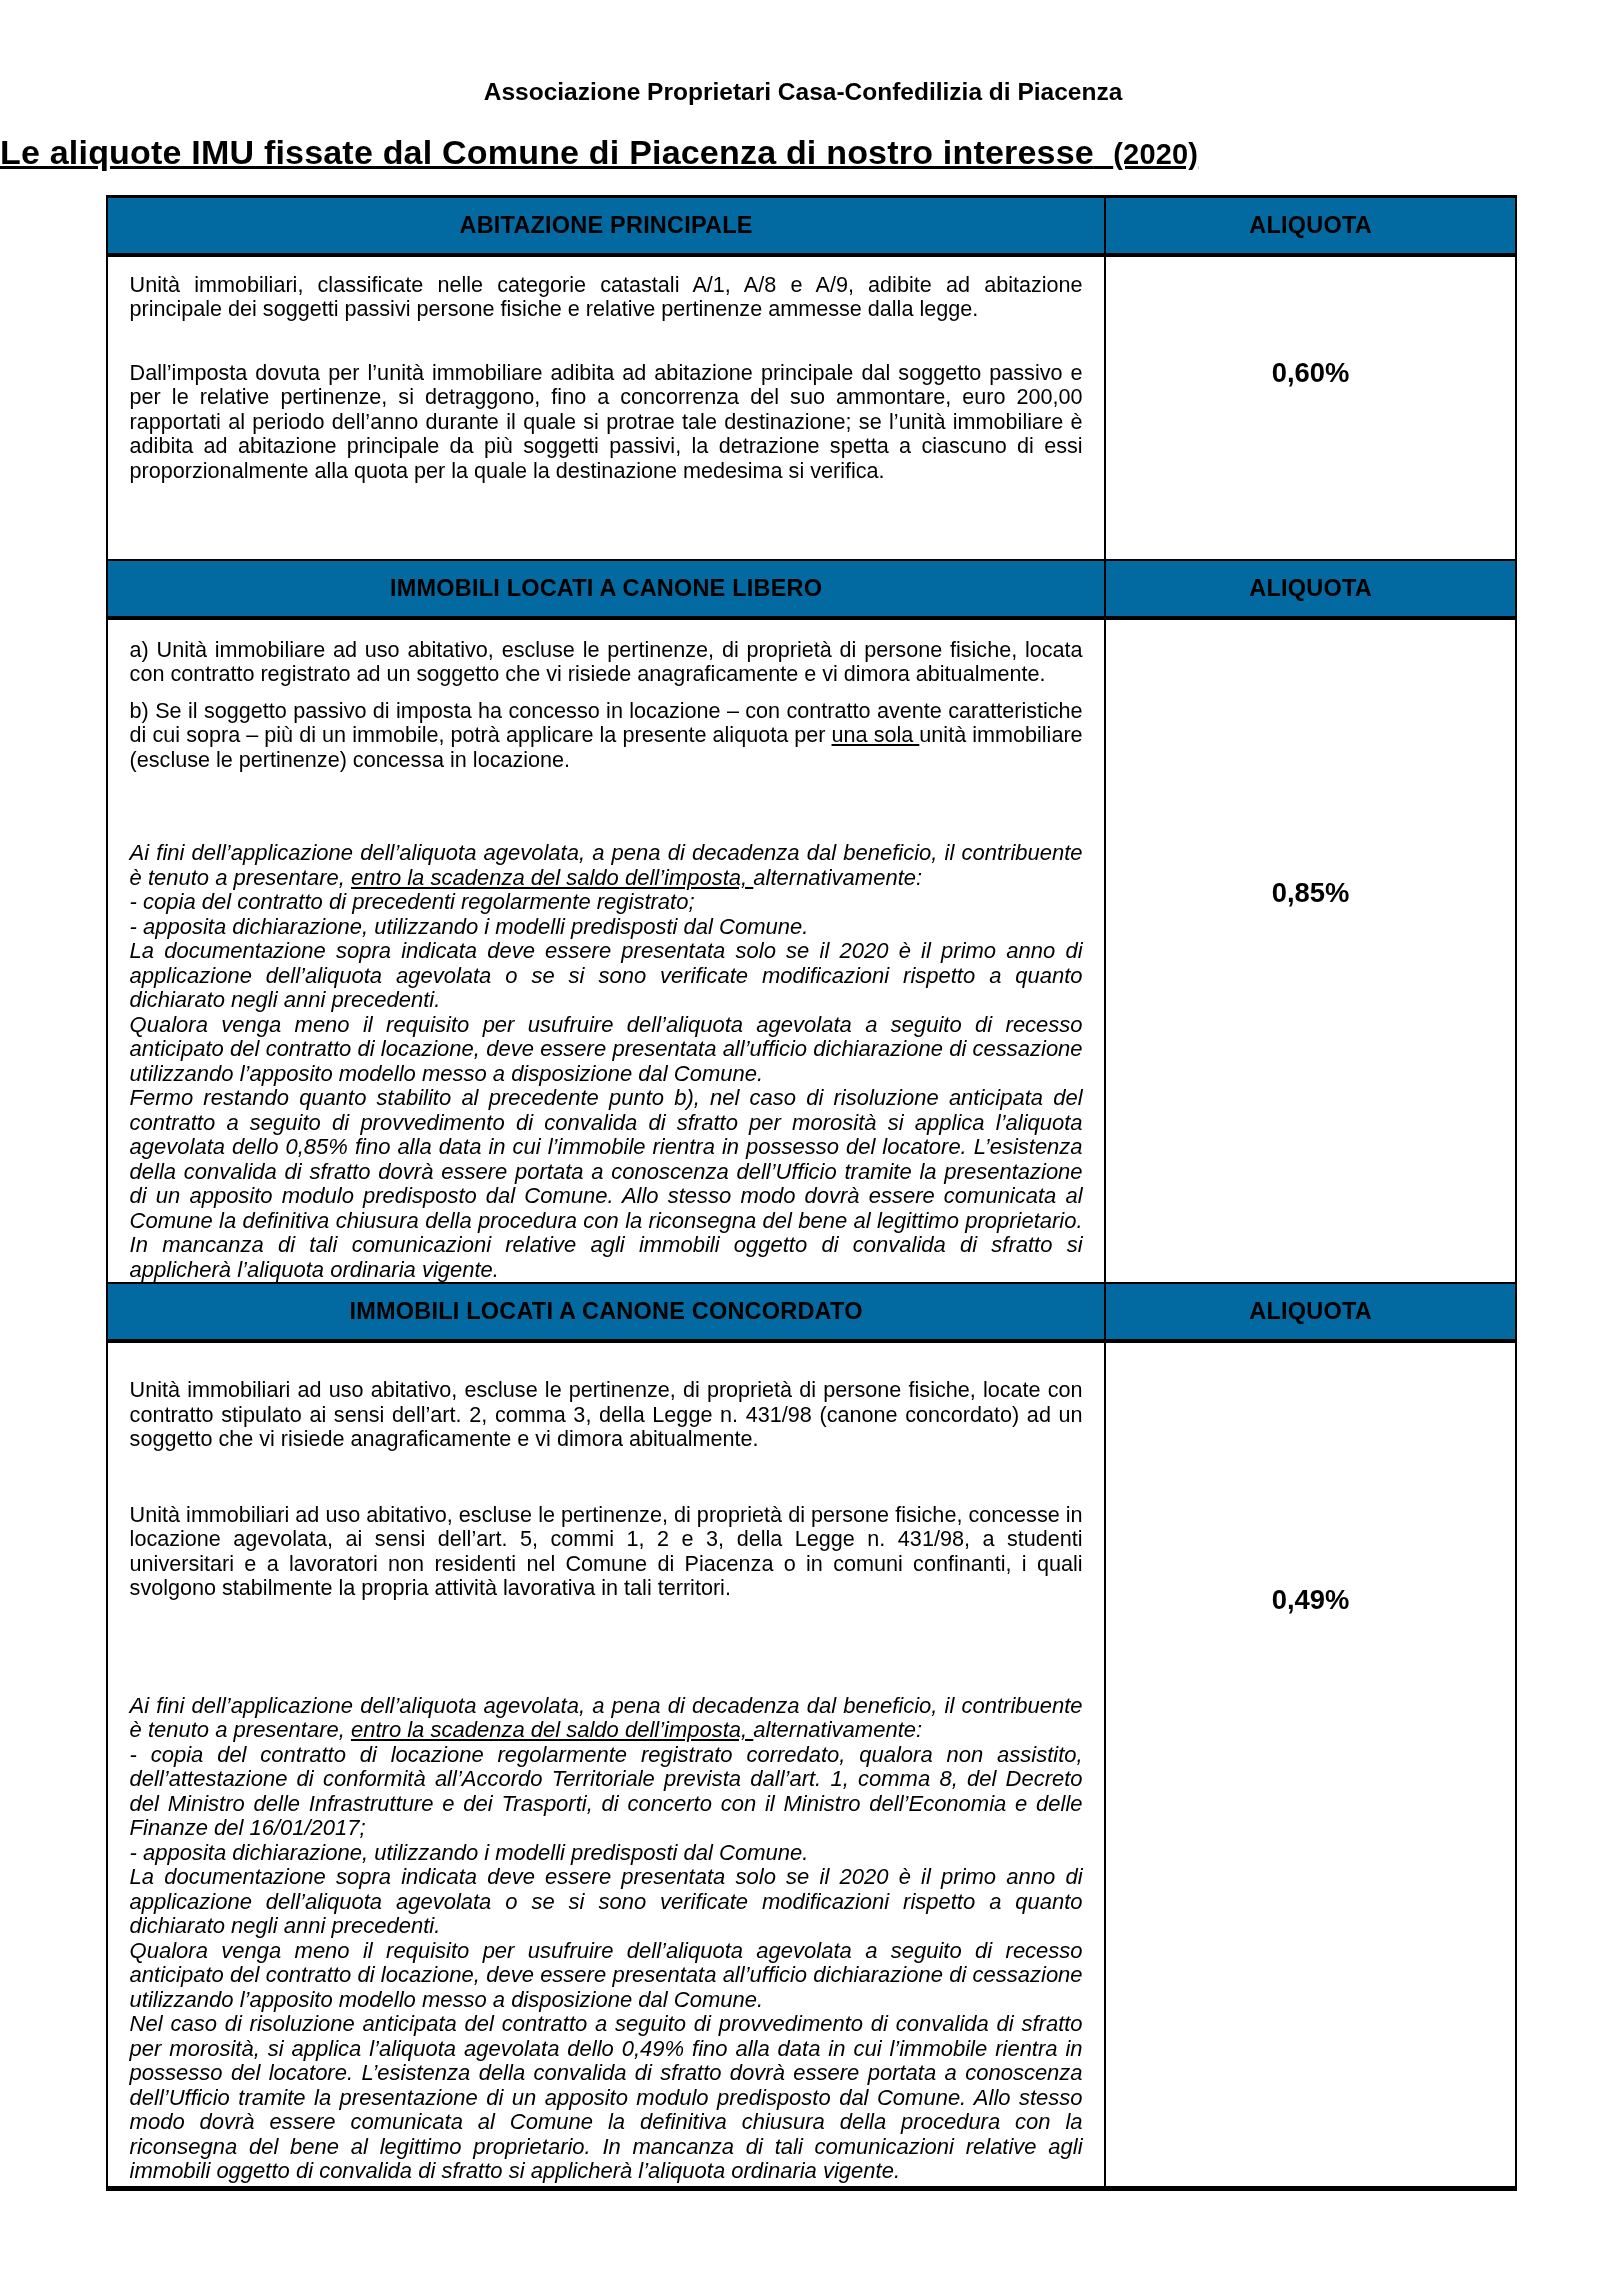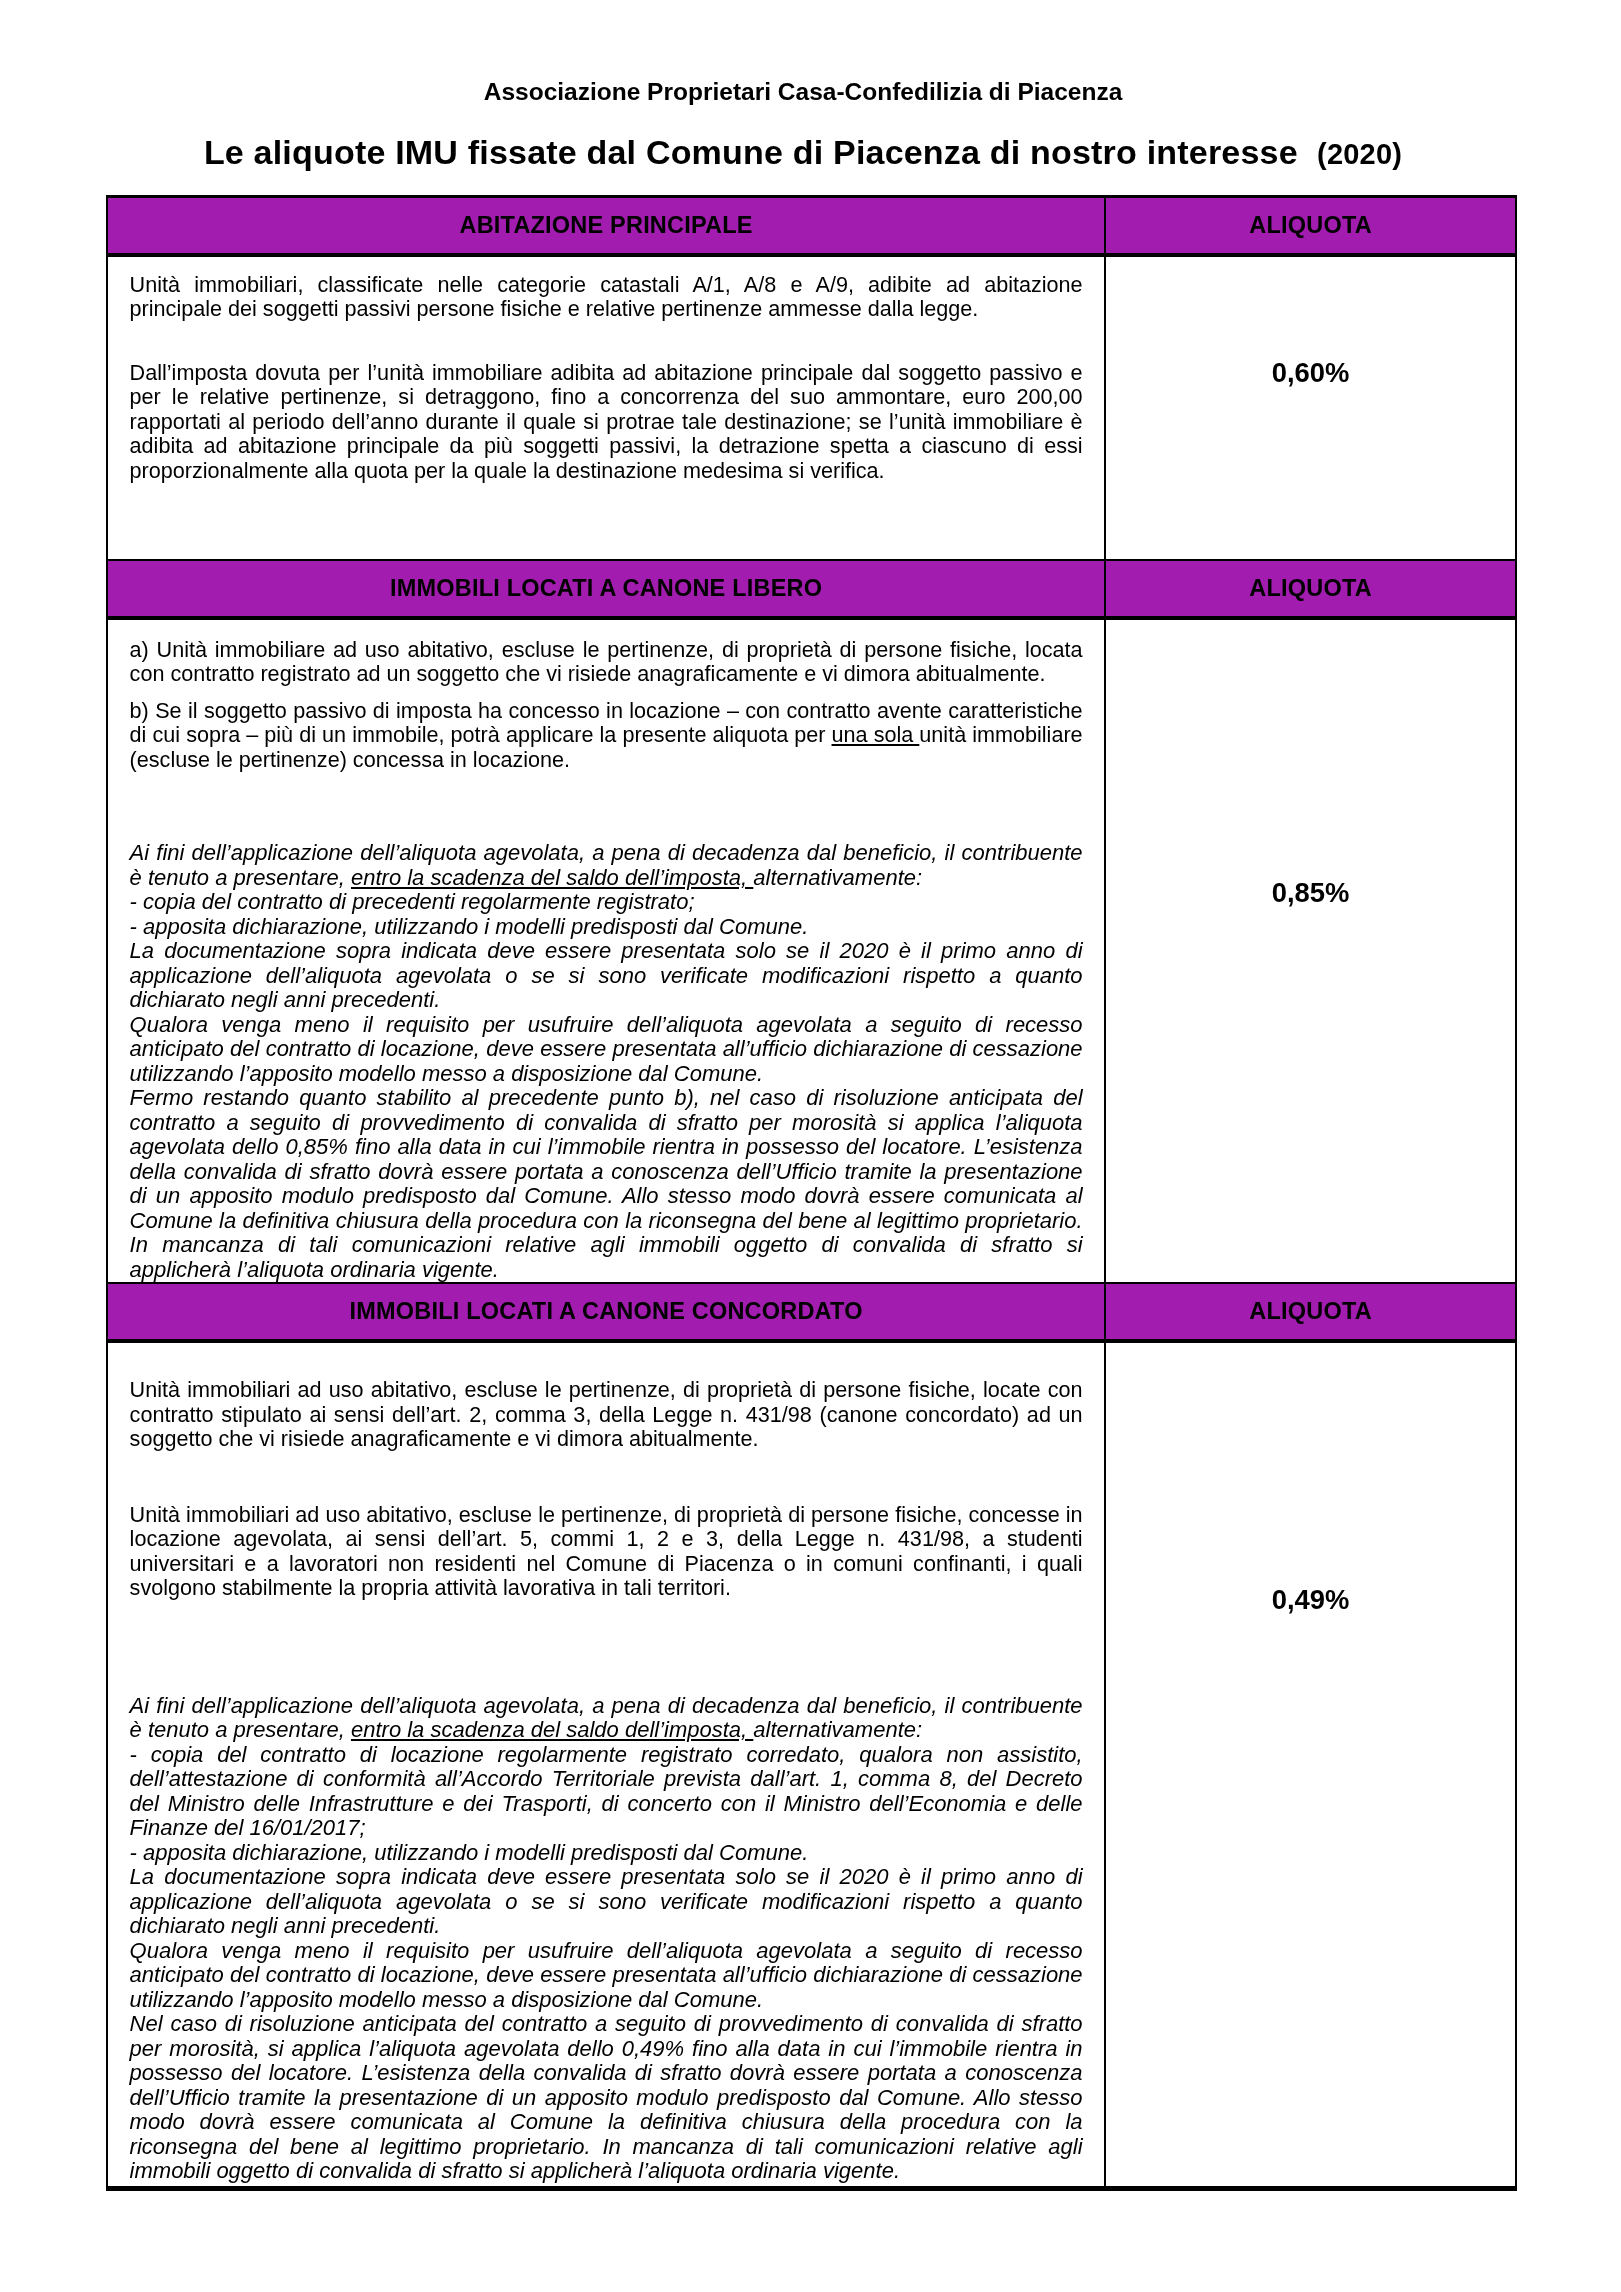--- a/index.html
+++ b/index.html
@@ -17,46 +17,46 @@
   .org-title {
     margin: 0;
     padding-top: 78px;
     text-align: center;
     font-size: 24.5px;
     font-weight: bold;
     line-height: 1.15;
   }
   .main-title {
     margin: 25.5px 0 0 0;
-    text-align: center;
     font-size: 34px;
     font-weight: bold;
     line-height: 1.2;
     letter-spacing: 0.2px;
+    text-decoration: underline;
   }
   .main-title .year { font-size: 29px; }
 
   
   .tbl {
     margin: 22.5px 0 0 106px;
     width: 1407px;
     border-left: 2.9px solid #000;
     border-right: 2.9px solid #000;
     border-bottom: 5.9px solid #000;
   }
   .row { display: flex; }
   .cell-l { width: 953px; padding-left: 21.6px; padding-right: 21.6px; }
   .cell-r {
     flex: 1;
     border-left: 2.9px solid #000;
     text-align: center;
   }
 
   .sec-head { border-bottom: 4.9px solid #000; }
-  .sec-head .row { background: #a21caf; height: 55px; }
+  .sec-head .row { background: #0369a1; height: 55px; }
   .sec-head.first { border-top: 3.9px solid #000; }
   .sec-head.mid   { border-top: 2.9px solid #000; }
   .sec-head .cell-l, .sec-head .cell-r {
     display: flex; align-items: center; justify-content: center;
     font-size: 23.5px; font-weight: bold; letter-spacing: 0.2px;
   }
 
   .sec-body .cell-l { font-size: 21.6px; line-height: 24.5px; }
   .bp { margin: 0; text-align: justify; }
   .u  { text-decoration: underline; }

